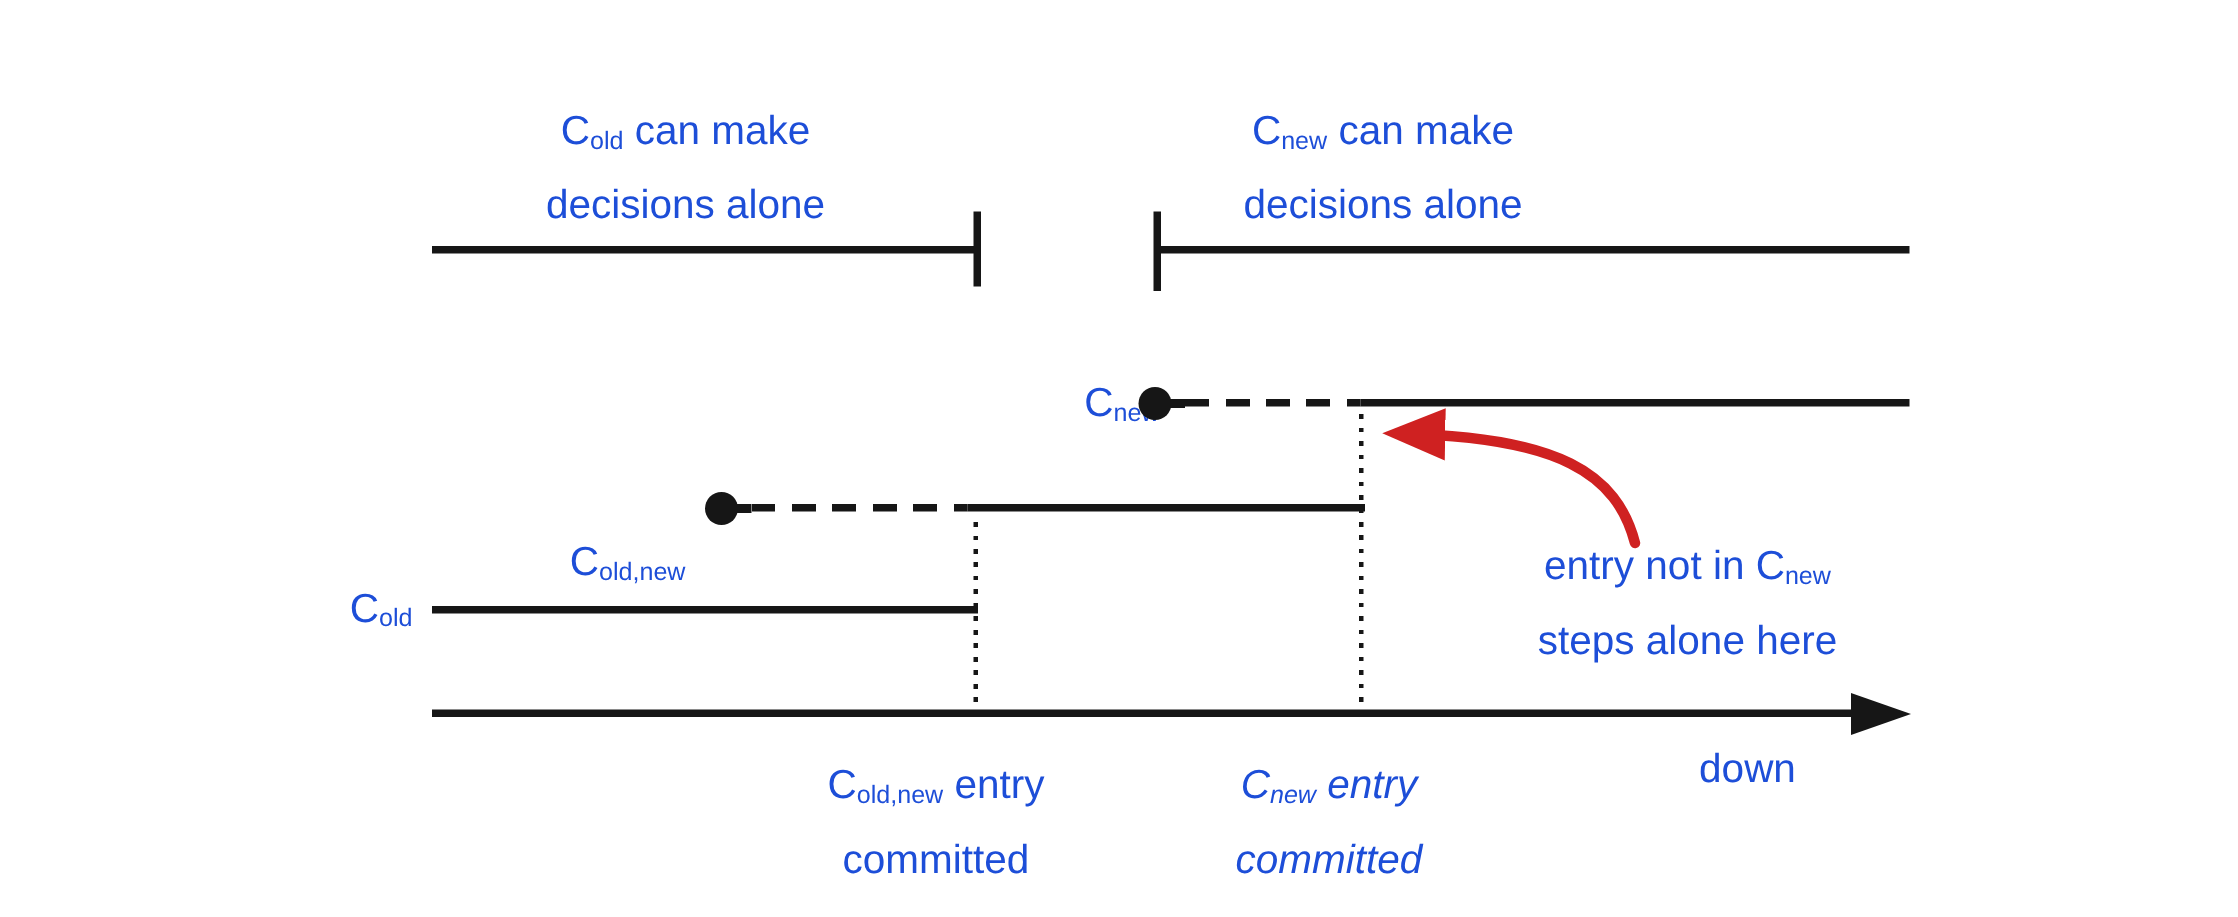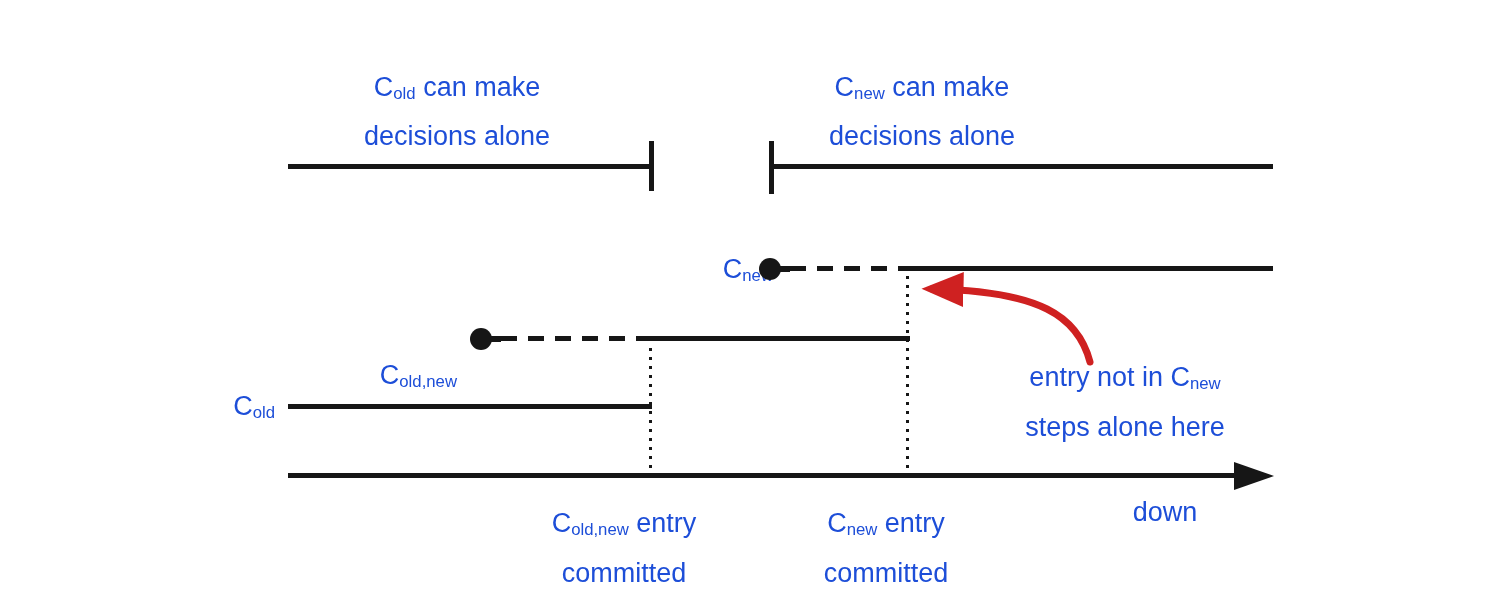--- a/index.html
+++ b/index.html
@@ -86,21 +86,21 @@
 
   <div class="hline" style="left:288px;top:473px;width:952px;"></div>
   <div class="txt center" style="left:1065px;top:488px;width:200px;">
     <span>down</span>
   </div>
 
   <div class="txt center" style="left:424px;top:498px;width:400px;line-height:50px;">
     <span><span>C</span><sub>old,new</sub></span><span> entry</span><br>
     <span>committed</span>
   </div>
-  <div class="txt center" style="left:686px;top:498px;width:400px;line-height:50px;">
+  <div class="txt center" style="left:686px;top:498px;width:400px;line-height:50px;font-style:italic;">
     <span><span>C</span><sub>new</sub></span><span> entry</span><br>
     <span>committed</span>
   </div>
 
   <div class="txt center" style="left:925px;top:352px;width:400px;line-height:50px;">
     <span>entry not in </span><span><span>C</span><sub>new</sub></span><br>
     <span>steps alone here</span>
   </div>
 
   <svg class="overlay" width="1492" height="611" viewBox="0 0 1492 611">

